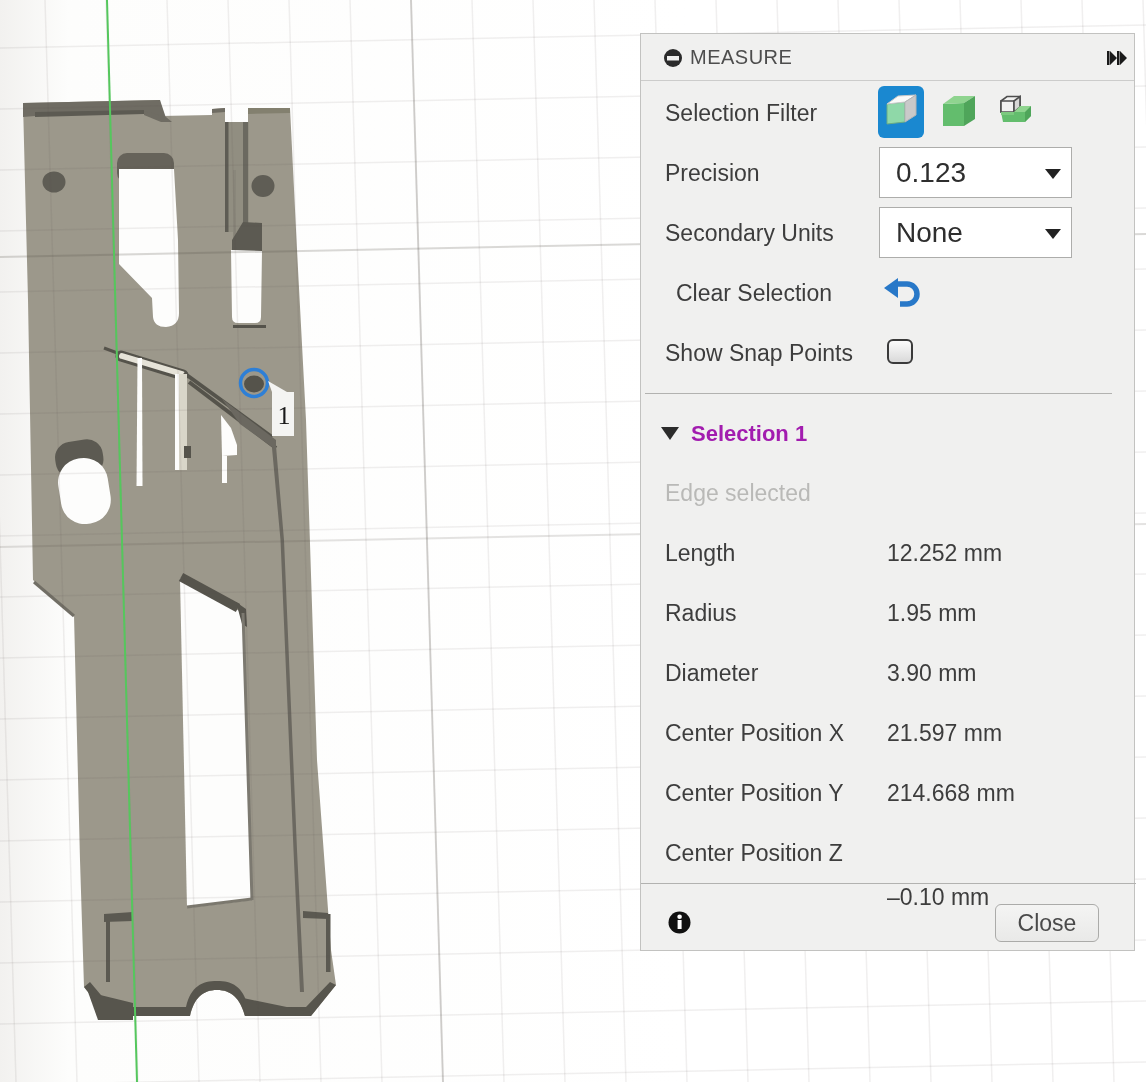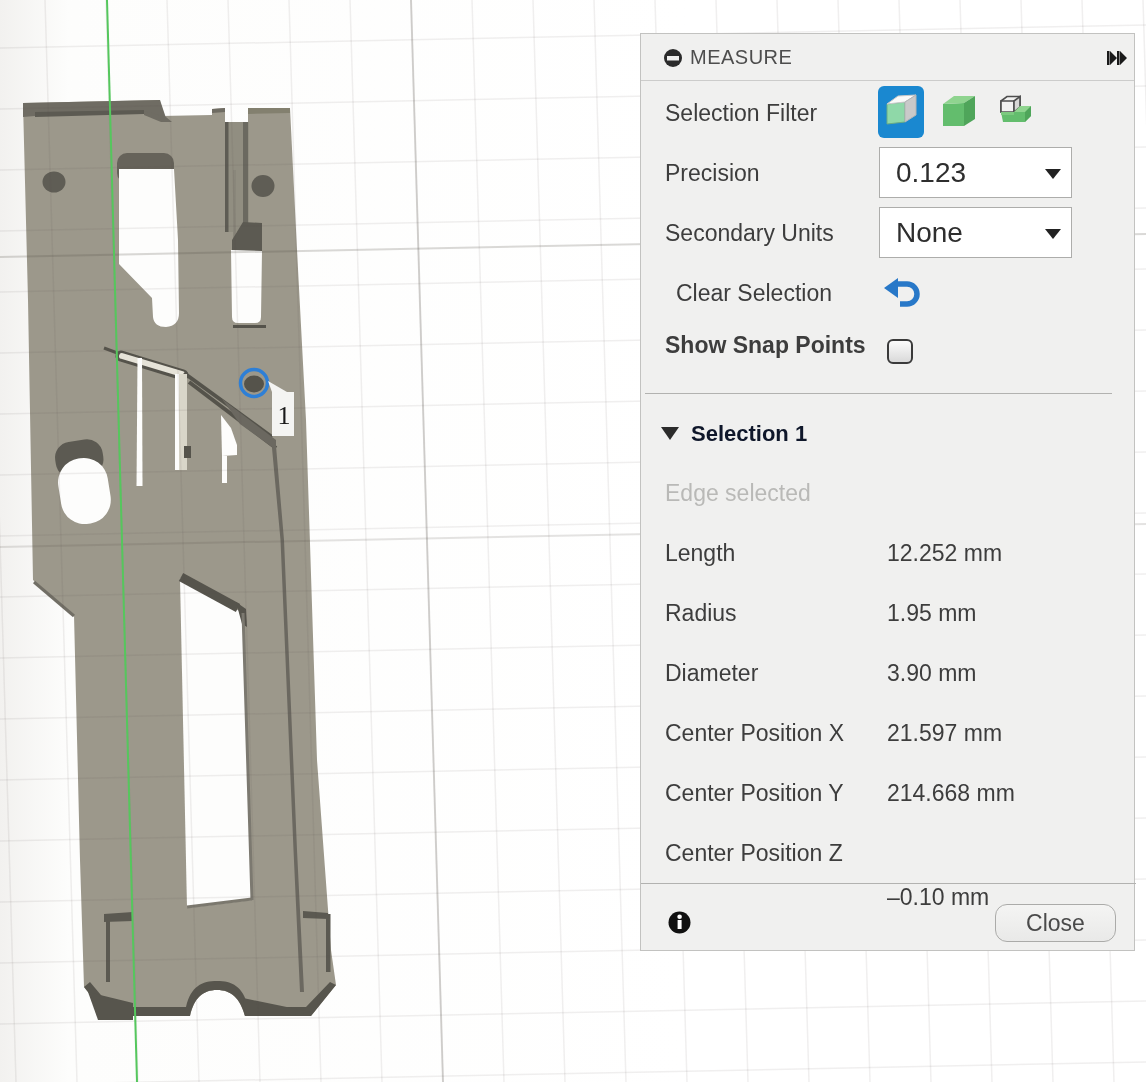--- a/index.html
+++ b/index.html
@@ -6,21 +6,21 @@
 body{width:1146px;height:1082px;overflow:hidden;font-family:"Liberation Sans",sans-serif;background:#fff;}
 #stage{position:relative;width:1146px;height:1082px;background:linear-gradient(90deg,#f2f1ef 0%,#fdfdfc 6%,#ffffff 60%);}
 #scene{position:absolute;left:0;top:0;}
 #panel{position:absolute;left:640px;top:33px;width:495px;height:918px;background:#f0f0ef;border:1px solid #c2c2c0;box-sizing:border-box;}
 #phead{position:absolute;left:0;top:0;width:100%;height:46px;border-bottom:1px solid #cccccb;}
 .lbl{position:absolute;font-size:23px;color:#3d3d3d;white-space:nowrap;}
 .val{position:absolute;font-size:23px;color:#3d3d3d;white-space:nowrap;}
 .dd{position:absolute;left:238px;width:193px;height:51px;background:#fff;border:1px solid #adadab;box-sizing:border-box;}
 .dd span{position:absolute;left:16px;top:50%;transform:translateY(-50%);font-size:28px;color:#2e2e2e;}
 .dd .arr{position:absolute;right:10px;top:50%;margin-top:-4px;width:0;height:0;border-left:8px solid transparent;border-right:8px solid transparent;border-top:10px solid #222;}
-#closebtn{position:absolute;left:354px;top:870px;width:121px;height:38px;background:linear-gradient(#f4f4f3,#e9e9e8);border:1px solid #ababa9;box-sizing:border-box;border-radius:12px;font-size:23px;color:#4a4a4a;text-align:center;line-height:36px;}
+#closebtn{position:absolute;left:354px;top:870px;width:104px;height:38px;background:linear-gradient(#f4f4f3,#e9e9e8);border:1px solid #ababa9;box-sizing:border-box;border-radius:6px;font-size:23px;color:#4a4a4a;text-align:center;line-height:36px;}
 </style>
 </head>
 <body>
 <div id="stage">
 <svg id="scene" width="1146" height="1082" viewBox="0 0 1146 1082">
 
 <g>
 
 <path d="M23,103 L160,100 L161,116 L212,115 L212,109 L225,108 L225,124 L248,124 L248,108 L290,108 L297,250 L306,420 L317,760 L331,950 L336,985 L311,1016 L245,1016 C240,998 231,990 217,990 C203,990 194,998 190,1016 L107,1016 L84,987 L80,860 L74,615 L33,580 L28,300 Z" fill="#9c988b"></path>
 
@@ -180,26 +180,26 @@
 <div class="dd" style="top:173px;text-align:center;">
         <span>None</span>
         <div class="arr"></div>
       </div>
 
 <div class="lbl" style="left:35px;top:246px;">Clear Selection</div>
 <svg style="position:absolute;left:243px;top:243px" width="36" height="32" viewBox="0 0 36 32">
 <path d="M12,7 L23,7 A 10 10 0 0 1 23,27 L16,27" fill="none" stroke="#2878c8" stroke-width="5.5"></path>
 <path d="M0,11 L14,1 L14,21 Z" fill="#2878c8"></path>
 </svg>
-<div class="lbl" style="left:24px;top:298px;font-weight:bold;">Show Snap Points</div>
+<div class="lbl" style="left:24px;top:306px;">Show Snap Points</div>
 <div style="position:absolute;left:246px;top:305px;width:26px;height:25px;background:linear-gradient(#fcfcfc,#d9d9d9);border:2.5px solid #3a3a3a;border-radius:6px;box-sizing:border-box;"></div>
 
 <div style="position:absolute;left:4px;top:359px;width:467px;height:1px;background:#b2b2b0;"></div>
 <div style="position:absolute;left:20px;top:393px;width:0;height:0;border-left:9px solid transparent;border-right:9px solid transparent;border-top:13px solid #2b2b2b;"></div>
-<div class="lbl" style="left:50px;top:387px;font-weight:bold;font-size:22px;color:#0f172a;">Selection 1</div>
+<div class="lbl" style="left:50px;top:387px;font-weight:bold;font-size:22px;color:#a21caf;">Selection 1</div>
 <div class="lbl" style="left:24px;top:446px;color:#b9b9b7;">Edge selected</div>
 
 <div class="lbl" style="left:24px;top:506px;">Length</div>
       <div class="val" style="left:246px;top:506px;">12.252 mm</div>
 <div class="lbl" style="left:24px;top:566px;">Radius</div>
       <div class="val" style="left:246px;top:566px;">1.95 mm</div>
 <div class="lbl" style="left:24px;top:626px;text-align:right;">Diameter</div>
       <div class="val" style="left:246px;top:626px;">3.90 mm</div>
 <div class="lbl" style="left:24px;top:686px;">Center Position X</div>
       <div class="val" style="left:246px;top:686px;">21.597 mm</div>

